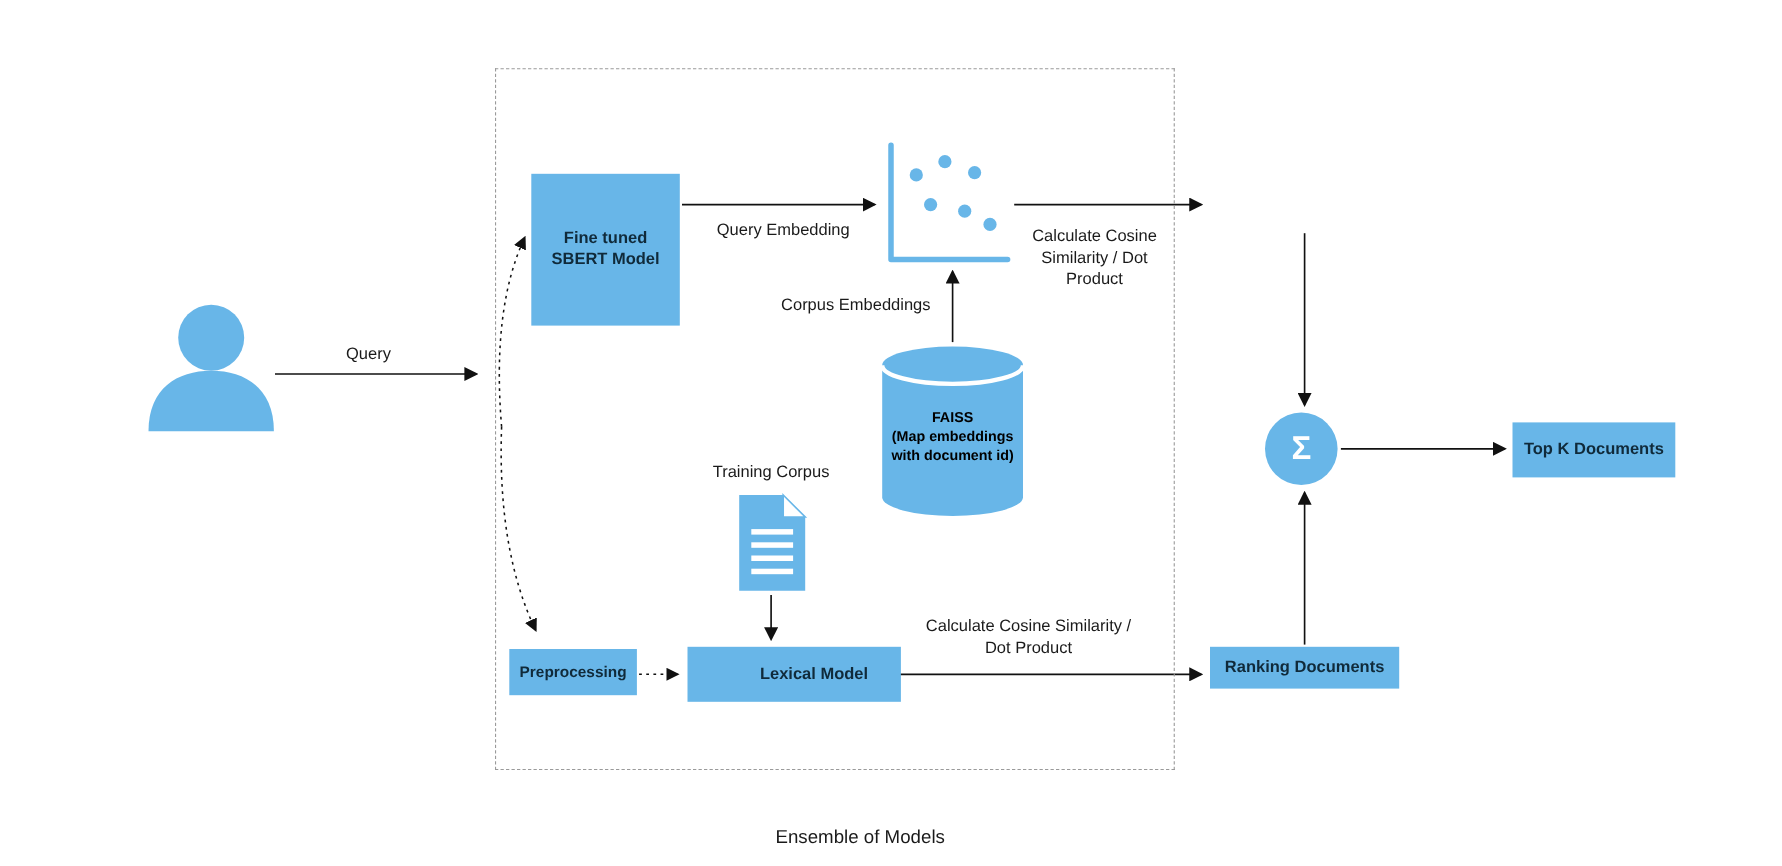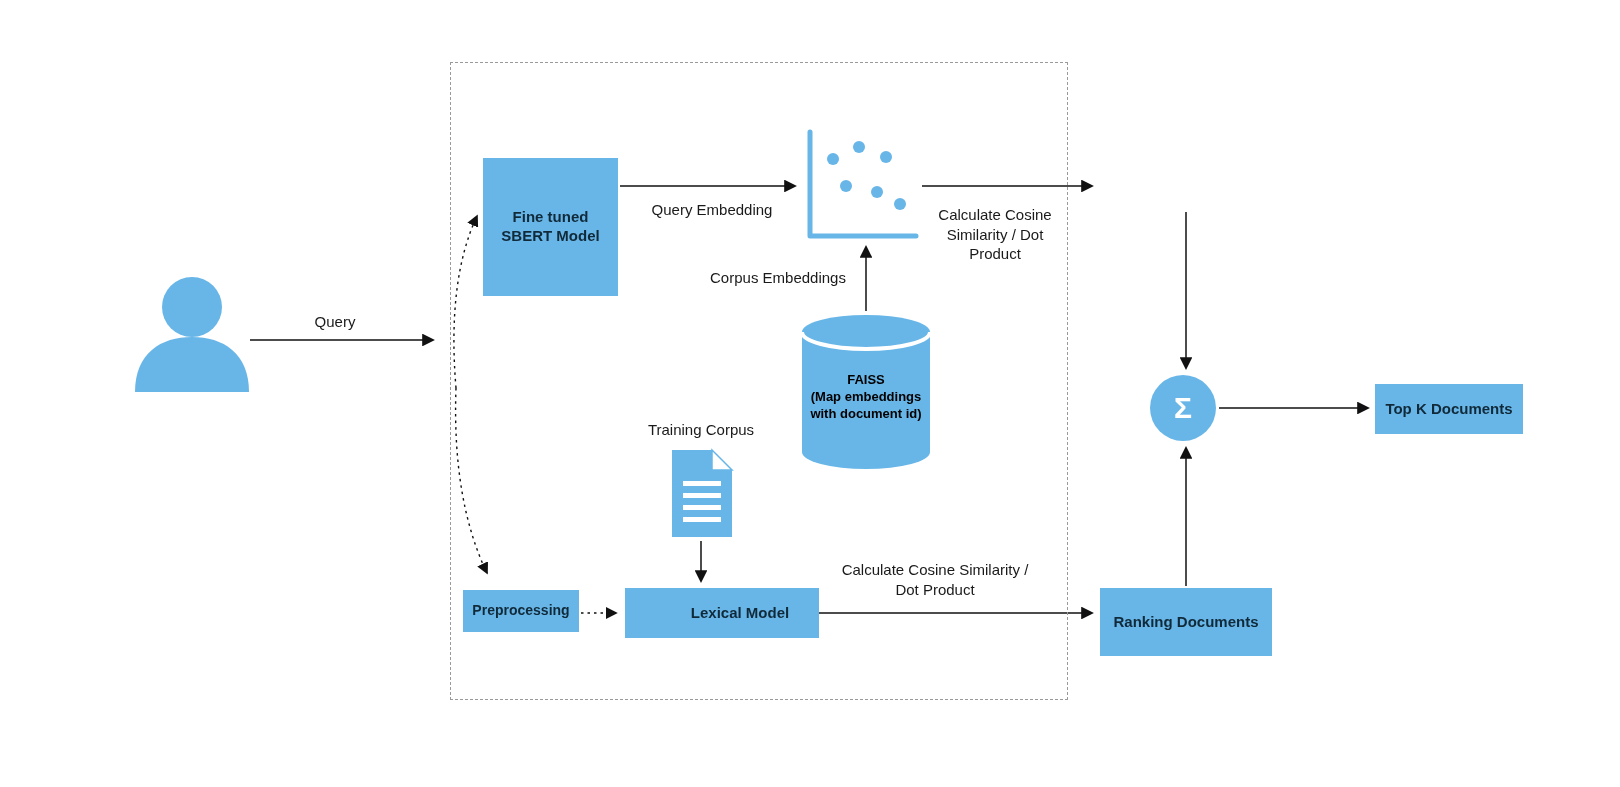--- a/index.html
+++ b/index.html
@@ -33,21 +33,21 @@
   }
   .faiss-text{
     position:absolute; left:800px; top:372px; width:132px;
     text-align:center; font-size:13px; font-weight:bold; line-height:1.3;
     color:#000000; white-space:pre-line;
   }
   
   .sbert{ left:483px; top:120px; width:135px; height:138px;margin-top:38px; }
   .ranking-top{ left:1100px; top:161px; width:172px; height:50px; }
   .topk{ left:1375px; top:384px; width:148px; height:50px; }
-  .ranking-bottom{ left:1100px; top:588px; width:172px; height:68px; }
+  .ranking-bottom{ left:1100px; top:588px; width:172px; height:38px; }
   .lexical{ left:625px; top:588px; width:158px; height:50px;padding-left:36px; }
   .preprocessing{ left:463px; top:590px; width:116px; height:42px; font-size:14px; }
   
   .query-lbl{ left:300px; top:312px; width:70px; }
   .query-emb-lbl{ left:632px; top:200px; width:160px; }
   .cosine-top-lbl{ left:922px; top:205px; width:146px; }
   .corpus-emb-lbl{ left:698px; top:268px; width:160px; }
   .training-lbl{ left:621px; top:420px; width:160px; }
   .cosine-bottom-lbl{ left:818px; top:560px; width:234px; }
   .caption-lbl{ left:632px; top:750px; width:300px; }
@@ -134,14 +134,15 @@
   <div class="lbl query-lbl">Query</div>
   <div class="lbl query-emb-lbl">Query Embedding</div>
   <div class="lbl cosine-top-lbl">Calculate Cosine
 Similarity / Dot
 Product</div>
   <div class="lbl corpus-emb-lbl">Corpus Embeddings</div>
   <div class="lbl training-lbl">Training Corpus</div>
   <div class="lbl cosine-bottom-lbl">Calculate Cosine Similarity /
 Dot Product</div>
 
+  <div class="lbl caption caption-lbl">Ensemble of Models</div>
 
 </div>
 
 </body></html>

